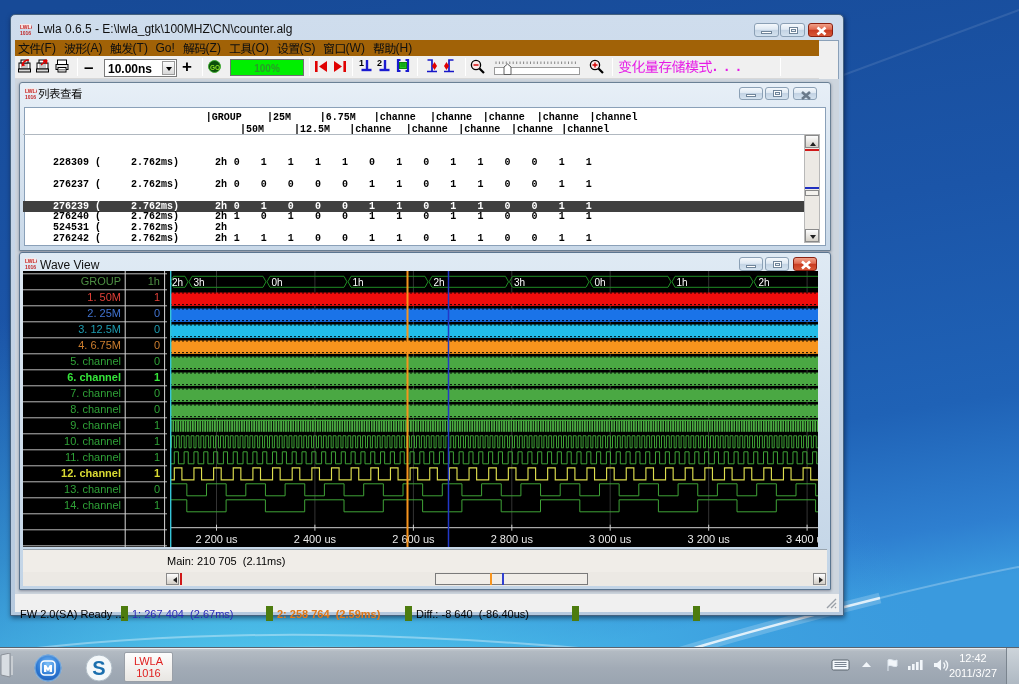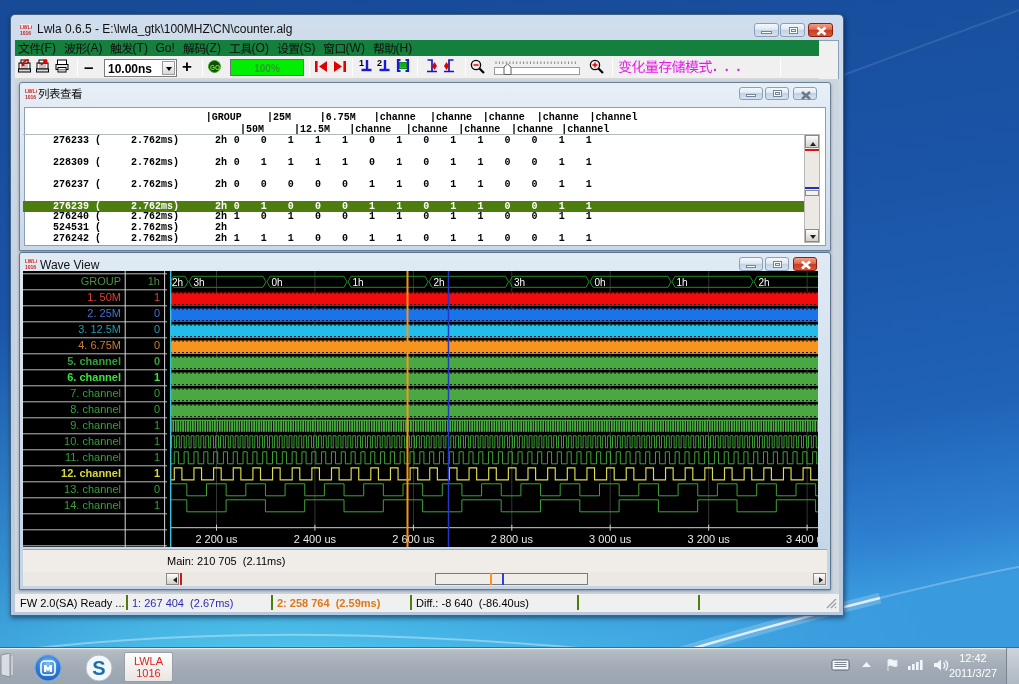--- a/index.html
+++ b/index.html
@@ -4,21 +4,21 @@
 * { margin:0; padding:0; box-sizing:border-box; }
 html,body { width:1019px; height:684px; overflow:hidden; }
 #screen { position:relative; width:1019px; height:684px; font-family:"Liberation Sans",sans-serif; overflow:hidden; }
 
 
 #mainwin { position:absolute; left:10px; top:14px; width:834px; height:602px;
   background:linear-gradient(#cfdded,#b6c9de); border:1px solid #45627f; border-radius:5px 5px 0 0;
   box-shadow: 1px 2px 5px rgba(0,0,20,0.5); }
 #mainwin .inner { position:absolute; left:4px; top:25px; right:4px; bottom:4px; background:#f0f0f0; border:1px solid #8aa0b8; }
 #title-main { position:absolute; left:10px; top:3px; font-size:12px; color:#101010; }
-#menubar { position:absolute; left:15px; top:40px; width:804px; height:16px; background:#15803d;text-align:right; }
+#menubar { position:absolute; left:15px; top:40px; width:804px; height:16px; background:#a16207;text-align:right; }
 .mi { position:absolute; top:1px; font-size:12px; color:#101010; }
 #toolbar { position:absolute; left:15px; top:56px; width:804px; height:23px; background:#f0f0f0; border-bottom:1px solid #d8d8d8; }
 .tsep { position:absolute; top:2px; width:1px; height:18px; background:#b8b8b8; border-right:1px solid #fff; }
 #mdi { position:absolute; left:15px; top:79px; width:824px; height:515px; background:#cdd5de; }
 
 
 #tminus { position:absolute; left:84px; top:58px; font-size:17px; color:#000; font-weight:bold; }
 #tcombo { position:absolute; left:104px; top:59px; width:73px; height:18px; background:#fff; border:1px solid #7a7a7a; }
 #tcombo .txt { position:absolute; left:3px; top:2px; font-size:12px; font-weight:bold; color:#000; }
 #tcombo .btn { position:absolute; right:1px; top:1px; width:13px; height:14px; background:linear-gradient(#fdfdfd,#d8d8d8); border:1px solid #9a9a9a; }
@@ -34,21 +34,21 @@
 #listwin { position:absolute; left:19px; top:82px; width:812px; height:169px;
   background:linear-gradient(#e7eff7,#c8d8e8); border:1px solid #6a8095; border-radius:3px 3px 0 0; box-shadow:0 1px 3px rgba(0,0,30,0.35);}
 #listwin .client { position:absolute; left:4px; top:24px; right:4px; bottom:4px; background:#fff; border:1px solid #8aa0b8; }
 #listbody { position:absolute; left:23px; top:106px; width:804px; height:140px; overflow:hidden;
   font-family:"Liberation Mono",monospace; font-size:10px; font-weight:bold; color:#000; }
 .lhdr { position:absolute; left:0; width:100%; height:11px; }
 .lhdr span { position:absolute; top:0; white-space:pre; }
 .lrow { position:absolute; left:0; width:781px; height:11px; }
 .lrow .pfx { position:absolute; left:0; top:0; white-space:pre; }
 .lrow .bits { position:absolute; left:210.7px; top:0; letter-spacing:21.08px; white-space:pre; }
-.lrow.hl { background:#4d7c0f; color:#fff; }
+.lrow.hl { background:#404040; color:#fff; }
 #lhline { position:absolute; left:23px; top:134px; width:781px; height:1px; background:#b0b8c0; }
 #lscroll { position:absolute; left:804px; top:134px; width:16px; height:109px; background:#ece9e4; border:1px solid #b8b8b8; }
 .sbtn { position:absolute; left:0; width:14px; height:13px; background:linear-gradient(#fdfdfd,#d4d0c8); border:1px solid #8a8a8a; }
 .sbtn:after { content:""; position:absolute; left:3.5px; border:3px solid transparent; }
 .sbtn.up:after { top:3px; border-bottom:4px solid #202020; }
 .sbtn.dn:after { top:5px; border-top:4px solid #202020; }
 
 
 #wavewin { position:absolute; left:19px; top:252px; width:812px; height:338px;
   background:linear-gradient(#dfeaf4,#c2d4e6); border:1px solid #5a7590; border-radius:3px 3px 0 0; box-shadow:0 1px 3px rgba(0,0,30,0.35);}
@@ -61,21 +61,21 @@
 #mainbar span { position:absolute; left:144px; top:5px; font-size:11px; color:#000; }
 #wscroll { position:absolute; left:23px; top:572px; width:804px; height:14px; background:#ece9e4; }
 #wscroll .lbtn,#wscroll .rbtn { position:absolute; top:1px; width:13px; height:12px; background:linear-gradient(#fdfdfd,#d4d0c8); border:1px solid #8a8a8a; }
 #wscroll .lbtn { left:143px; }
 #wscroll .rbtn { right:1px; }
 #wscroll .lbtn:after { content:""; position:absolute; left:3px; top:2.5px; border:3.5px solid transparent; border-right:4px solid #202020; }
 #wscroll .rbtn:after { content:""; position:absolute; left:5px; top:2.5px; border:3.5px solid transparent; border-left:4px solid #202020; }
 
 
 #statusbar { position:absolute; left:15px; top:594px; width:824px; height:18px; background:#f0f0f0; }
-.sp { position:absolute; top:1px; height:15px; border-right:2px solid #4d7c0f; }
+.sp { position:absolute; top:12px; height:15px; border-right:7px solid #4d7c0f; }
 .st { position:absolute; left:4px; top:2px; font-size:11px; white-space:nowrap; }
 
 
 #taskbar { position:absolute; left:0; top:647px; width:1019px; height:37px;
   background:linear-gradient(#c9ced4 0%, #b2bac2 10%, #a2abb6 55%, #9aa4b0 100%); border-top:1px solid #5a636e; }
 #tb-top { position:absolute; left:0; top:0; width:100%; height:1px; background:#e8ecf0; }
 #lwla-btn { position:absolute; left:124px; top:4px; width:49px; height:30px;
   background:linear-gradient(#fdfdfd,#e8e6e2); border:1px solid #9aa0a8; border-radius:2px; }
 #lwla-btn div { margin-top:2px; text-align:center; font-size:11px; line-height:12px; color:#e02020; }
 #clock { position:absolute; right:22px; top:3px; text-align:center; font-size:11px; line-height:15px; color:#fff; }
@@ -374,24 +374,20 @@
       </div>
       <div class="lhdr" style="top:17.8px">
         <span style="left:217.1px">|50M</span>
         <span style="left:271.1px">|12.5M</span>
         <span style="left:326.3px">|channe</span>
         <span style="left:382.7px">|channe</span>
         <span style="left:435.2px">|channe</span>
         <span style="left:488.0px">|channe</span>
         <span style="left:538.3px">|channel</span>
       </div>
-<div class="lrow" style="top:29.1px">
-        <span class="pfx">     276233 (     2.762ms)      2h</span>
-        <span class="bits">00111010110011</span>
-      </div>
 <div class="lrow" style="top:50.9px">
         <span class="pfx">     228309 (     2.762ms)      2h</span>
         <span class="bits">01111010110011</span>
       </div>
 <div class="lrow" style="top:72.7px">
         <span class="pfx">     276237 (     2.762ms)      2h</span>
         <span class="bits">00000110110011</span>
       </div>
 <div class="lrow hl" style="top:94.5px">
         <span class="pfx">     276239 (     2.762ms)      2h</span>
@@ -472,21 +468,21 @@
       <span class="cval">0</span>
     </div>
 <div class="chn" style="top:323.3px;color:#1d9cb0;font-weight:normal">
       <span class="cname">3. 12.5M</span>
       <span class="cval">0</span>
     </div>
 <div class="chn" style="top:339.3px;color:#cc7e2e;font-weight:normal">
       <span class="cname">4. 6.75M</span>
       <span class="cval">0</span>
     </div>
-<div class="chn" style="top:355.3px;color:#2fA237;font-weight:bold">
+<div class="chn" style="top:355.3px;color:#2fA237;font-weight:normal">
       <span class="cname">5. channel</span>
       <span class="cval">0</span>
     </div>
 <div class="chn" style="top:371.3px;color:#35e53a;font-weight:bold">
       <span class="cname">6. channel</span>
       <span class="cval">1</span>
     </div>
 <div class="chn" style="top:387.3px;color:#2fa237;font-weight:normal">
       <span class="cname">7. channel</span>
       <span class="cval">0</span>

